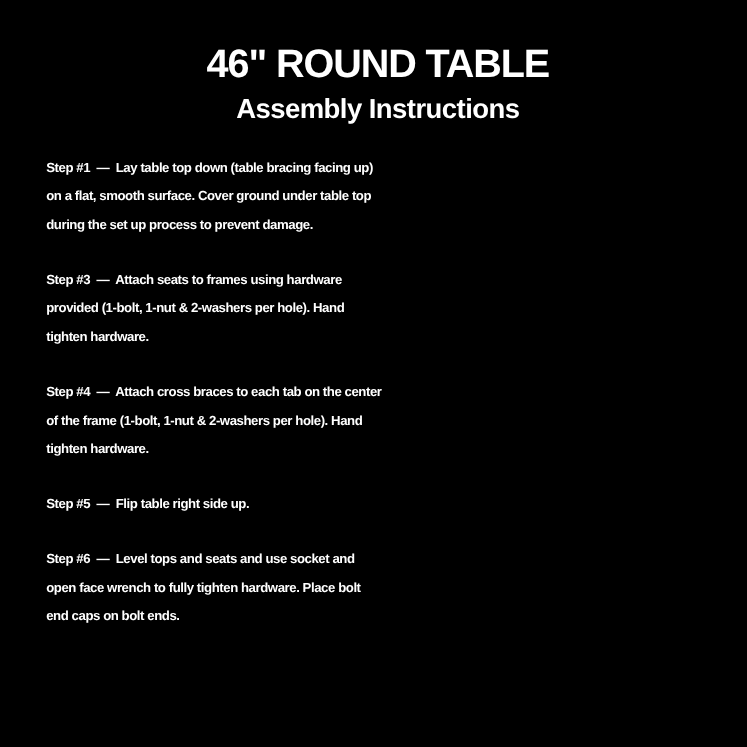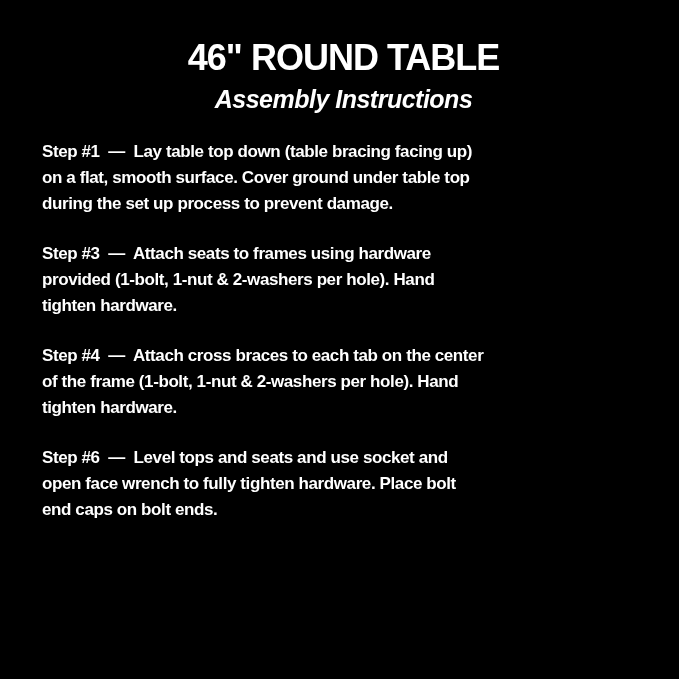--- a/index.html
+++ b/index.html
@@ -32,28 +32,27 @@
     line-height: 1.1;
     letter-spacing: -1px;
     white-space: nowrap;
   }
   .subtitle {
     margin: 8px 0 0 0;
     text-align: center;
     font-size: 25px;
     line-height: 1.1;
     letter-spacing: -0.5px;
-    font-style: italic;
   }
   .steps {
     margin-top: 26px;
   }
   .step {
     margin: 0 0 24px 0;
-    font-size: 17px;
+    font-size: 12px;
     line-height: 26px;
     letter-spacing: -0.4px;
     white-space: pre-wrap;
   }
 </style>
 </head>
 <body>
 
 <div class="sheet">
   <h1 class="title">46" ROUND TABLE</h1>
@@ -62,17 +61,18 @@
   <div class="steps">
     <p class="step">Step #1  —  Lay table top down (table bracing facing up)
 on a flat, smooth surface. Cover ground under table top
 during the set up process to prevent damage.</p>
     <p class="step">Step #3  —  Attach seats to frames using hardware
 provided (1-bolt, 1-nut &amp; 2-washers per hole). Hand
 tighten hardware.</p>
     <p class="step">Step #4  —  Attach cross braces to each tab on the center
 of the frame (1-bolt, 1-nut &amp; 2-washers per hole). Hand
 tighten hardware.</p>
+    <p class="step">Step #5  —  Flip table right side up.</p>
     <p class="step">Step #6  —  Level tops and seats and use socket and
 open face wrench to fully tighten hardware. Place bolt
 end caps on bolt ends.</p>
   </div>
 </div>
 
 </body></html>

